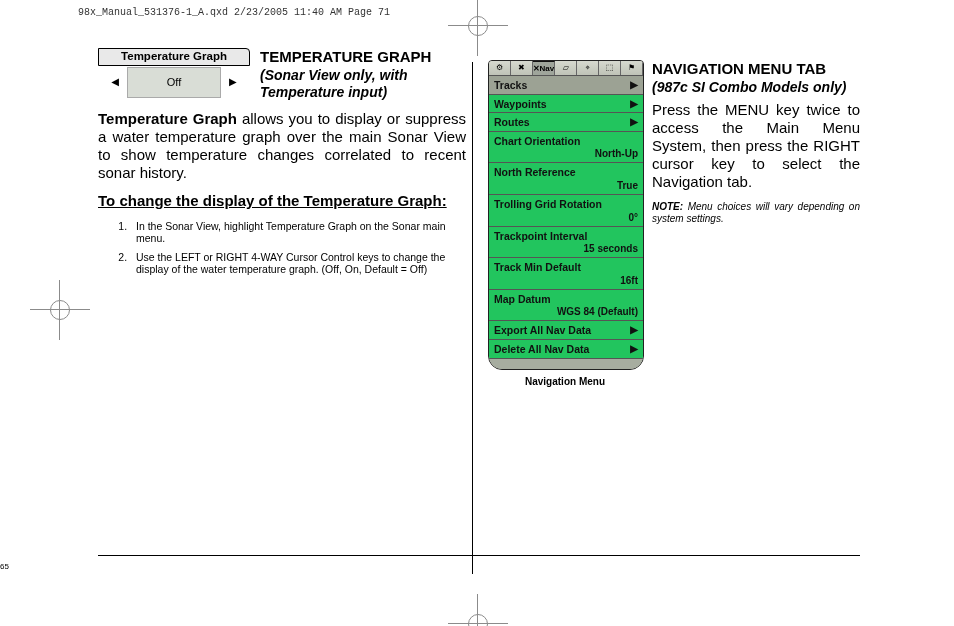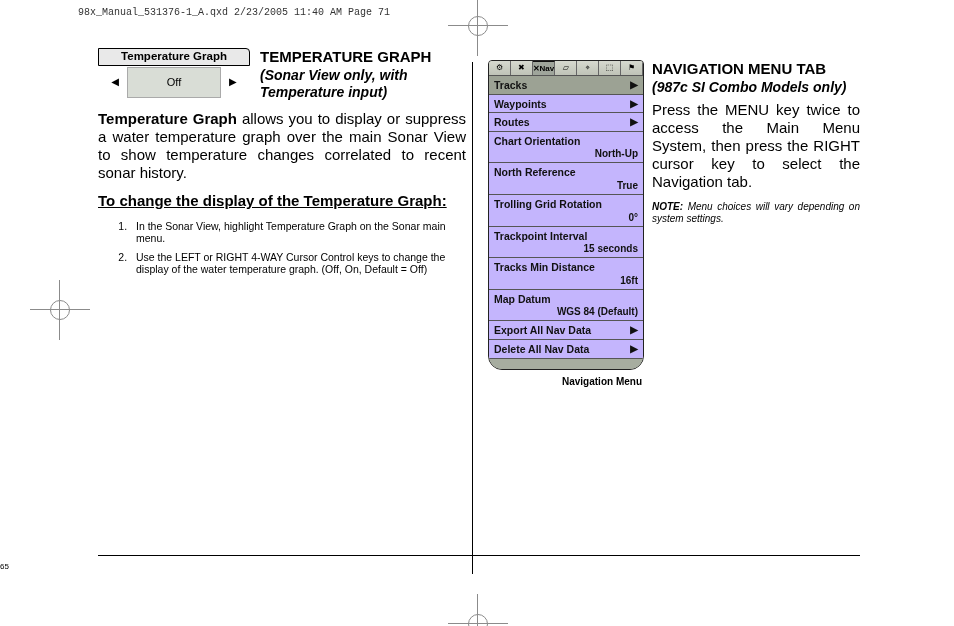--- a/index.html
+++ b/index.html
@@ -182,39 +182,39 @@
     font-weight: bold;
     border-top: 1px solid #111;
   }
   .nav-item {
     border-bottom: 1.2px solid #555;
     padding: 3px 5px 2px;
     font-weight: bold;
     font-family: Arial, sans-serif;
     font-size: 10.5px;
     color: #111;
-    background: #c4b5fd;
+    background: #22c55e;
   }
   .nav-item.sel { background: #9ca294; }
   .nav-sub {
     display: block;
     font-weight: bold;
     text-align: right;
     font-size: 10px;
     margin-top: 1px;
   }
   .nav-item .rarrow {
     float: right;
     font-size: 10px;
     margin-top: 0;
   }
   .nav-footspacer { height: 10px; background:#a7ada0; }
   .nav-caption {
     clear: none;
-    text-align: right;
+    text-align: center;
     font-weight: bold;
     font-size: 10px;
     width: 154px;
     float: left;
     margin: 4px 10px 0 0;
   }
 
   .note { font-style: italic; font-size: 10px; line-height:1.25;}
   .note b { font-style: italic; }
 </style>
@@ -279,21 +279,21 @@
           <div class="nav-tab">⚑</div>
         </div>
       <div id="nav-items">
           <div class="nav-item sel no-sub-pad"><span>Tracks</span><span class="rarrow">▶</span></div>
           <div class="nav-item no-sub-pad"><span>Waypoints</span><span class="rarrow">▶</span></div>
           <div class="nav-item no-sub-pad"><span>Routes</span><span class="rarrow">▶</span></div>
           <div class="nav-item"><span>Chart Orientation</span><span class="nav-sub">North-Up</span></div>
           <div class="nav-item"><span>North Reference</span><span class="nav-sub">True</span></div>
           <div class="nav-item"><span>Trolling Grid Rotation</span><span class="nav-sub">0°</span></div>
           <div class="nav-item"><span>Trackpoint Interval</span><span class="nav-sub">15 seconds</span></div>
-          <div class="nav-item"><span>Tracks Min Distance</span><span class="nav-sub">16ft</span></div>
+          <div class="nav-item"><span>Track Min Default</span><span class="nav-sub">16ft</span></div>
           <div class="nav-item"><span>Map Datum</span><span class="nav-sub">WGS 84 (Default)</span></div>
           <div class="nav-item no-sub-pad"><span>Export All Nav Data</span><span class="rarrow">▶</span></div>
           <div class="nav-item no-sub-pad"><span>Delete All Nav Data</span><span class="rarrow">▶</span></div>
         </div>
       <div class="nav-footspacer"></div>
     </div>
     <div class="nav-caption">Navigation Menu</div>
   </div>
 
   <h2 class="section">NAVIGATION MENU TAB</h2>

